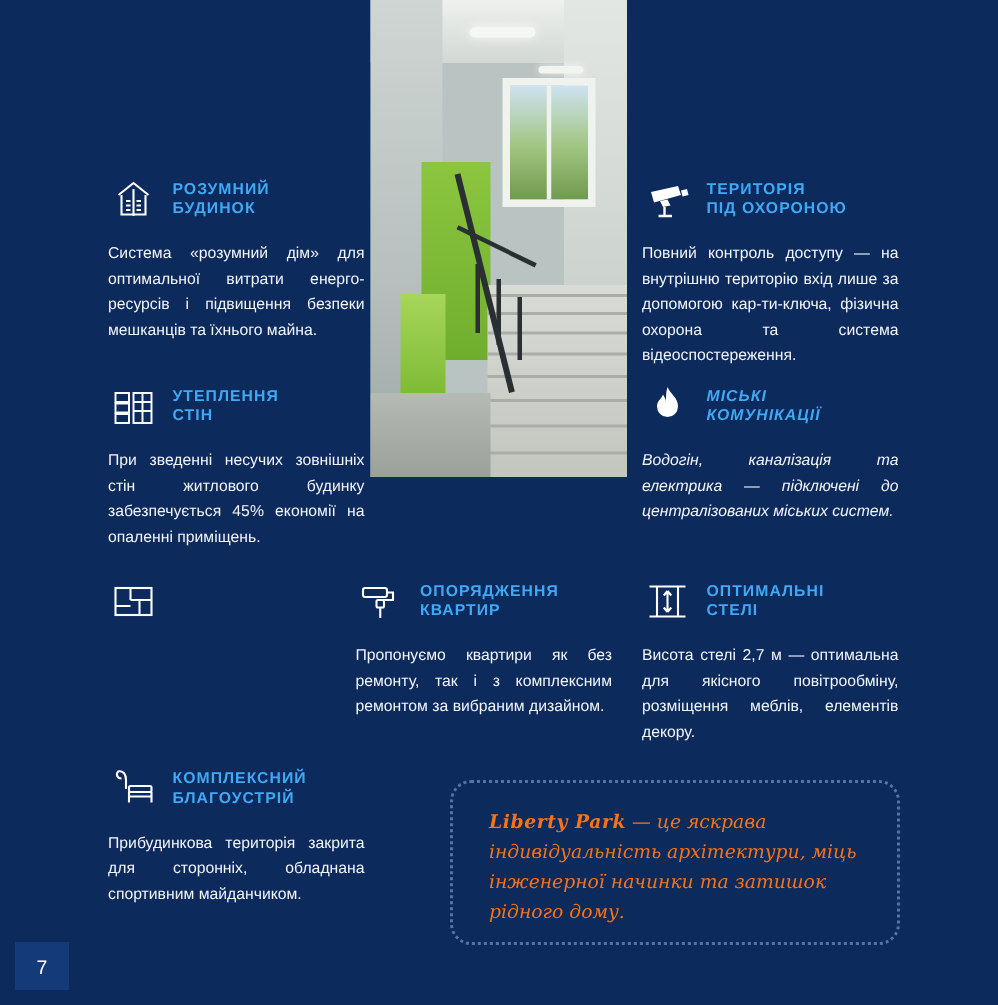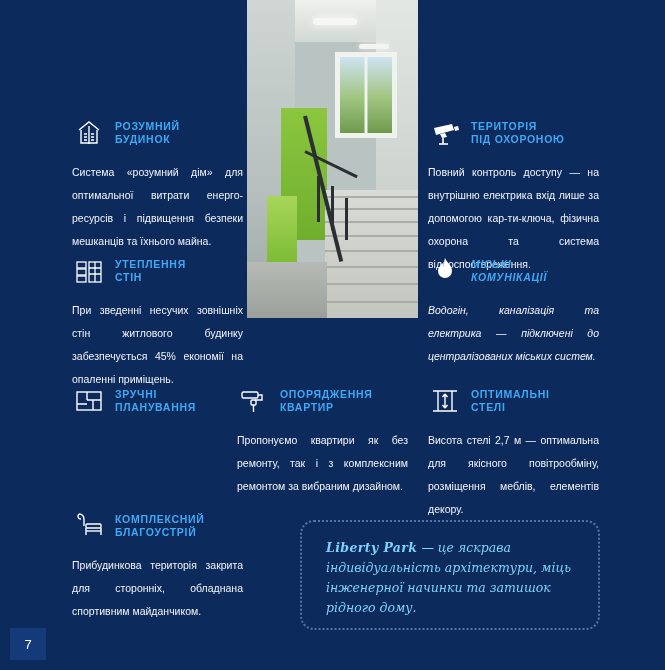--- a/index.html
+++ b/index.html
@@ -115,21 +115,21 @@
     font-size: 10.5px;
     font-weight: bold;
     letter-spacing: 0.7px;
     line-height: 13px;
     color: #3fa9f5;
     text-transform: uppercase;
   }
   .feature .body {
     margin-top: 7px;
     font-size: 10.5px;
-    line-height: 23px;
+    line-height: 17px;
     color: #f2f5fa;
     text-align: justify;
     text-justify: inter-word;
     hyphens: manual;
   }
   
   #f-smart   { left: 72px;  top: 112px; }
   #f-secure  { left: 428px; top: 112px; }
   #f-walls   { left: 72px;  top: 250px; }
   #f-comm    { left: 428px; top: 250px; font-style: italic; }
@@ -155,21 +155,21 @@
   }
   .note .txt {
     position: absolute;
     left: 26px;
     top: 18px;
     width: 248px;
     font-family: "DejaVu Serif", serif;
     font-style: italic;
     font-size: 12.5px;
     line-height: 20px;
-    color: #7dd3fc;
+    color: #f97316;
   }
   .note .brand {
     font-weight: bold;
     letter-spacing: .4px;
   }
   
   .pagenum {
     position: absolute;
     left: 10px;
     bottom: 10px;
@@ -238,21 +238,21 @@
         <svg width="32" height="32" viewBox="0 0 32 32" fill="#ffffff" stroke="#ffffff" stroke-width="1.2">
           <path d="M5 11 l18 -4 l2 6 l-18 5 z" fill="#ffffff" stroke="none"></path>
           <path d="M25 10 l4 -1 l1 4 l-4 1 z" fill="#ffffff" stroke="none"></path>
           <path d="M11 17 l2 4 l5 -1 l-2 -4 z" fill="#ffffff" stroke="none"></path>
           <path d="M14 21 v6" stroke="#ffffff" stroke-width="1.6" fill="none"></path>
           <path d="M10 27 h9" stroke="#ffffff" stroke-width="1.6" fill="none"></path>
         </svg>
       </span>
       <span class="title">ТЕРИТОРІЯ<br>ПІД ОХОРОНОЮ</span>
     </div>
-    <div class="body">Повний контроль доступу — на внутрішню електрика вхід лише за допомогою кар-ти-ключа, фізична охорона та система відеоспостереження.</div>
+    <div class="body">Повний контроль доступу — на внутрішню територію вхід лише за допомогою кар-ти-ключа, фізична охорона та система відеоспостереження.</div>
   </div>
 
   <div class="feature" id="f-walls">
     <div class="head">
       <span class="icon">
         <svg width="32" height="32" viewBox="0 0 32 32" fill="none" stroke="#ffffff" stroke-width="1.3">
           <rect x="4" y="7" width="9" height="6"></rect>
           <rect x="4" y="14" width="9" height="6"></rect>
           <rect x="4" y="21" width="9" height="6"></rect>
           <rect x="16" y="7" width="12" height="20"></rect>
@@ -277,21 +277,20 @@
   </div>
 
   <div class="feature" id="f-plan">
     <div class="head">
       <span class="icon">
         <svg width="32" height="32" viewBox="0 0 32 32" fill="none" stroke="#ffffff" stroke-width="1.4">
           <rect x="4" y="7" width="24" height="18"></rect>
           <path d="M14 7 v8 M14 15 h14 M4 19 h10 M20 15 v10"></path>
         </svg>
       </span>
-      <span class="title">ЗРУЧНІ<br>ПЛАНУВАННЯ</span>
     </div>
   </div>
 
   <div class="feature" id="f-decor">
     <div class="head">
       <span class="icon">
         <svg width="32" height="32" viewBox="0 0 32 32" fill="none" stroke="#ffffff" stroke-width="1.4">
           <rect x="4" y="7" width="16" height="6" rx="1.5"></rect>
           <path d="M20 10 h4 v5 h-7"></path>
           <rect x="13" y="15" width="5" height="5" rx="1"></rect>

